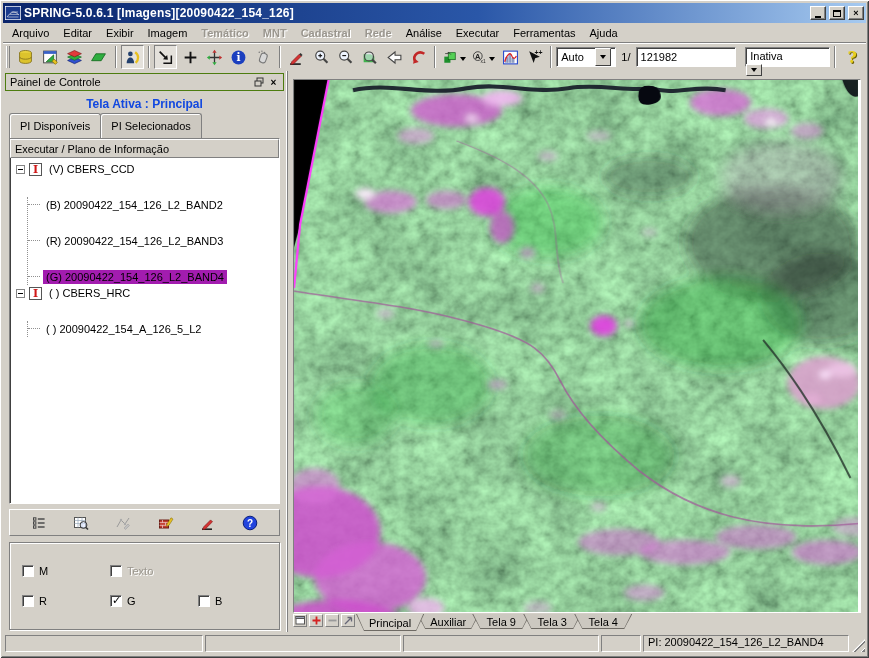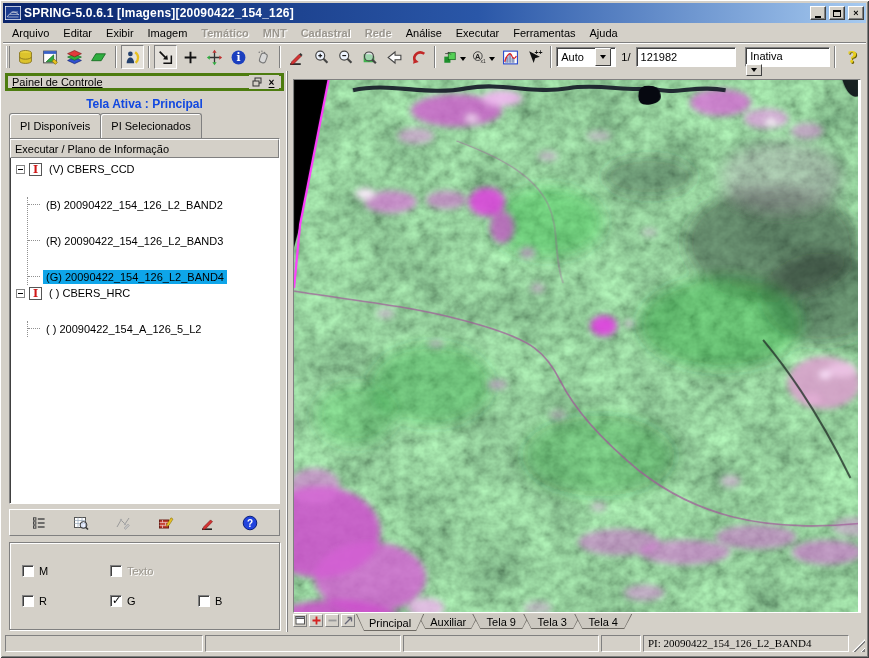--- a/index.html
+++ b/index.html
@@ -32,21 +32,21 @@
   .combo{height:20px;display:flex;align-items:stretch;border:1px solid;border-color:#808080 #fff #fff #808080;box-shadow:inset 1px 1px 0 #404040;background:#fff;}
   .combo .val{padding:2px 4px;display:flex;align-items:center;min-width:38px;}
   .combo .drop{width:16px;background:#d4d0c8;border:1px solid;border-color:#fff #404040 #404040 #fff;display:flex;align-items:center;justify-content:center;}
   .combo .drop i{width:0;height:0;border:3px solid transparent;border-top:4px solid #000;margin-top:3px;}
   .tb-label{margin:0 4px;}
   .tb-input{height:20px;width:100px;border:1px solid;border-color:#808080 #fff #fff #808080;box-shadow:inset 1px 1px 0 #404040;background:#fff;padding:1px 4px;font:11px "Liberation Sans",sans-serif;}
   .help-q{font-size:16px;font-weight:bold;color:#e8cf1d;text-shadow:1px 1px 0 #6b5e00;font-family:"DejaVu Serif",serif;}
   
   .content{flex:1;display:flex;min-height:0;}
   .dock{width:284px;flex:0 0 auto;display:flex;flex-direction:column;padding:2px 2px 0 2px;border-right:1px solid #fff;}
-  .dock-titlebar{height:18px;display:flex;align-items:center;padding:0 2px 0 4px;border:3px solid #4d7c0f;background:#d4d0c8;margin-bottom:2px;text-decoration:underline;}
+  .dock-titlebar{height:18px;display:flex;align-items:center;padding:0 2px 0 4px;border:1px solid #4d7c0f;background:#d4d0c8;margin-bottom:2px;}
   .dock-titlebar .t{flex:1;}
   .dock-btn{width:15px;height:14px;background:#d4d0c8;border:1px solid transparent;display:flex;align-items:center;justify-content:center;font-size:10px;font-weight:bold;padding:0;}
   .tela-ativa{text-align:center;font-weight:bold;font-size:12px;color:#1148e0;padding:4px 0 5px;}
   .pi-tabs{display:flex;align-items:flex-end;height:22px;padding-left:4px;}
   .pi-tab{height:19px;padding:12px 10px;display:flex;align-items:center;background:#d4d0c8;
     border:1px solid #808080;border-bottom:none;border-radius:3px 3px 0 0;box-shadow:inset 1px 1px 0 #fff;margin-right:-1px;}
   .pi-tab.active{height:22px;z-index:2;font-weight:normal;}
   .pi-tab.inactive{background:#ccc8c0;}
   .tree-frame{flex:1;margin:0 4px;background:#fff;border:1px solid;border-color:#808080 #fff #fff #808080;
     box-shadow:inset 1px 1px 0 #404040;display:flex;flex-direction:column;overflow:hidden;}
@@ -55,21 +55,21 @@
   .tree-body{flex:1;padding:3px 0 0 4px;}
   .trow{height:16px;display:flex;align-items:center;white-space:nowrap;}
   .expander{width:9px;height:9px;border:1px solid #848484;background:#fff;display:flex;align-items:center;justify-content:center;margin:0 4px 0 2px;flex:0 0 auto;}
   .expander i{display:block;width:5px;height:1px;background:#000;}
   .cat-icon{width:13px;height:13px;border:1px solid #555;background:#fff;color:#d01818;font-family:"DejaVu Serif",serif;
     font-weight:bold;font-size:11px;line-height:11px;text-align:center;margin-right:4px;flex:0 0 auto;}
   .tree-children{margin-left:13px;border-left:1px dotted #909090;}
   .tree-children .trow{padding-left:0;margin-top:20px;}
   .lconn{width:12px;height:8px;border-bottom:1px dotted #909090;margin-right:3px;flex:0 0 auto;align-self:flex-start;margin-top:0;}
   .tlabel{padding:1px 3px;}
-  .trow.selected .tlabel{background:#0ea5e9;}
+  .trow.selected .tlabel{background:#a21caf;}
   
   .ptoolbar{height:27px;margin:5px 4px 0 4px;border:1px solid;border-color:#fff #808080 #808080 #fff;
     display:flex;align-items:center;justify-content:space-around;padding:0 8px;flex:0 0 auto;}
   .ptb{width:24px;height:22px;background:transparent;border:none;display:flex;align-items:center;justify-content:center;padding:0;}
   .ptb svg{width:16px;height:16px;display:block;}
   
   .checkbox-box{margin:6px 4px 2px 4px;height:88px;border:1px solid #808080;box-shadow:inset 1px 1px 0 #fff, 1px 1px 0 #fff;
     display:grid;grid-template-columns:88px 88px 1fr;grid-auto-rows:18px;align-content:center;row-gap:12px;padding-left:12px;flex:0 0 auto;}
   .cb{display:flex;align-items:center;gap:5px;}
   .cb .box{width:12px;height:12px;background:#fff;border:1px solid;border-color:#808080 #fff #fff #808080;
@@ -89,21 +89,21 @@
   .mini-btn svg{width:11px;height:11px;display:block;}
   .stabs{display:flex;align-items:flex-start;margin-left:6px;}
   .stab{position:relative;height:15px;min-width:58px;padding:0 13px;margin-left:-7px;
     clip-path:polygon(0 0,100% 0,calc(100% - 8px) 100%,8px 100%);background:#6e6a64;display:flex;align-items:center;justify-content:center;}
   .stab::before{content:"";position:absolute;inset:0 1px 1px 1px;clip-path:polygon(0 0,100% 0,calc(100% - 7px) 100%,7px 100%);background:#ccc8c0;}
   .stab span{position:relative;}
   .stab.active{height:17px;z-index:3;}
   .stab.active::before{background:#d4d0c8;}
   
   .statusbar{height:23px;display:flex;align-items:center;gap:2px;padding:2px 1px 3px 2px;flex:0 0 auto;}
-  .seg{height:17px;border:1px solid;border-color:#808080 #fff #fff #808080;display:flex;align-items:center;padding:0 4px;overflow:hidden;white-space:nowrap;font-family:Liberation Serif, serif;}
+  .seg{height:17px;border:1px solid;border-color:#808080 #fff #fff #808080;display:flex;align-items:flex-start;padding:0 4px;overflow:hidden;white-space:nowrap;}
   .grip{width:13px;height:13px;margin-left:1px;align-self:flex-end;
     background:repeating-linear-gradient(135deg,transparent 0 3px,#fff 3px 4px,#808080 4px 6px);
     clip-path:polygon(100% 0,100% 100%,0 100%);}
 </style>
 </head>
 <body>
 
 <div class="window">
 
   <div class="titlebar">

